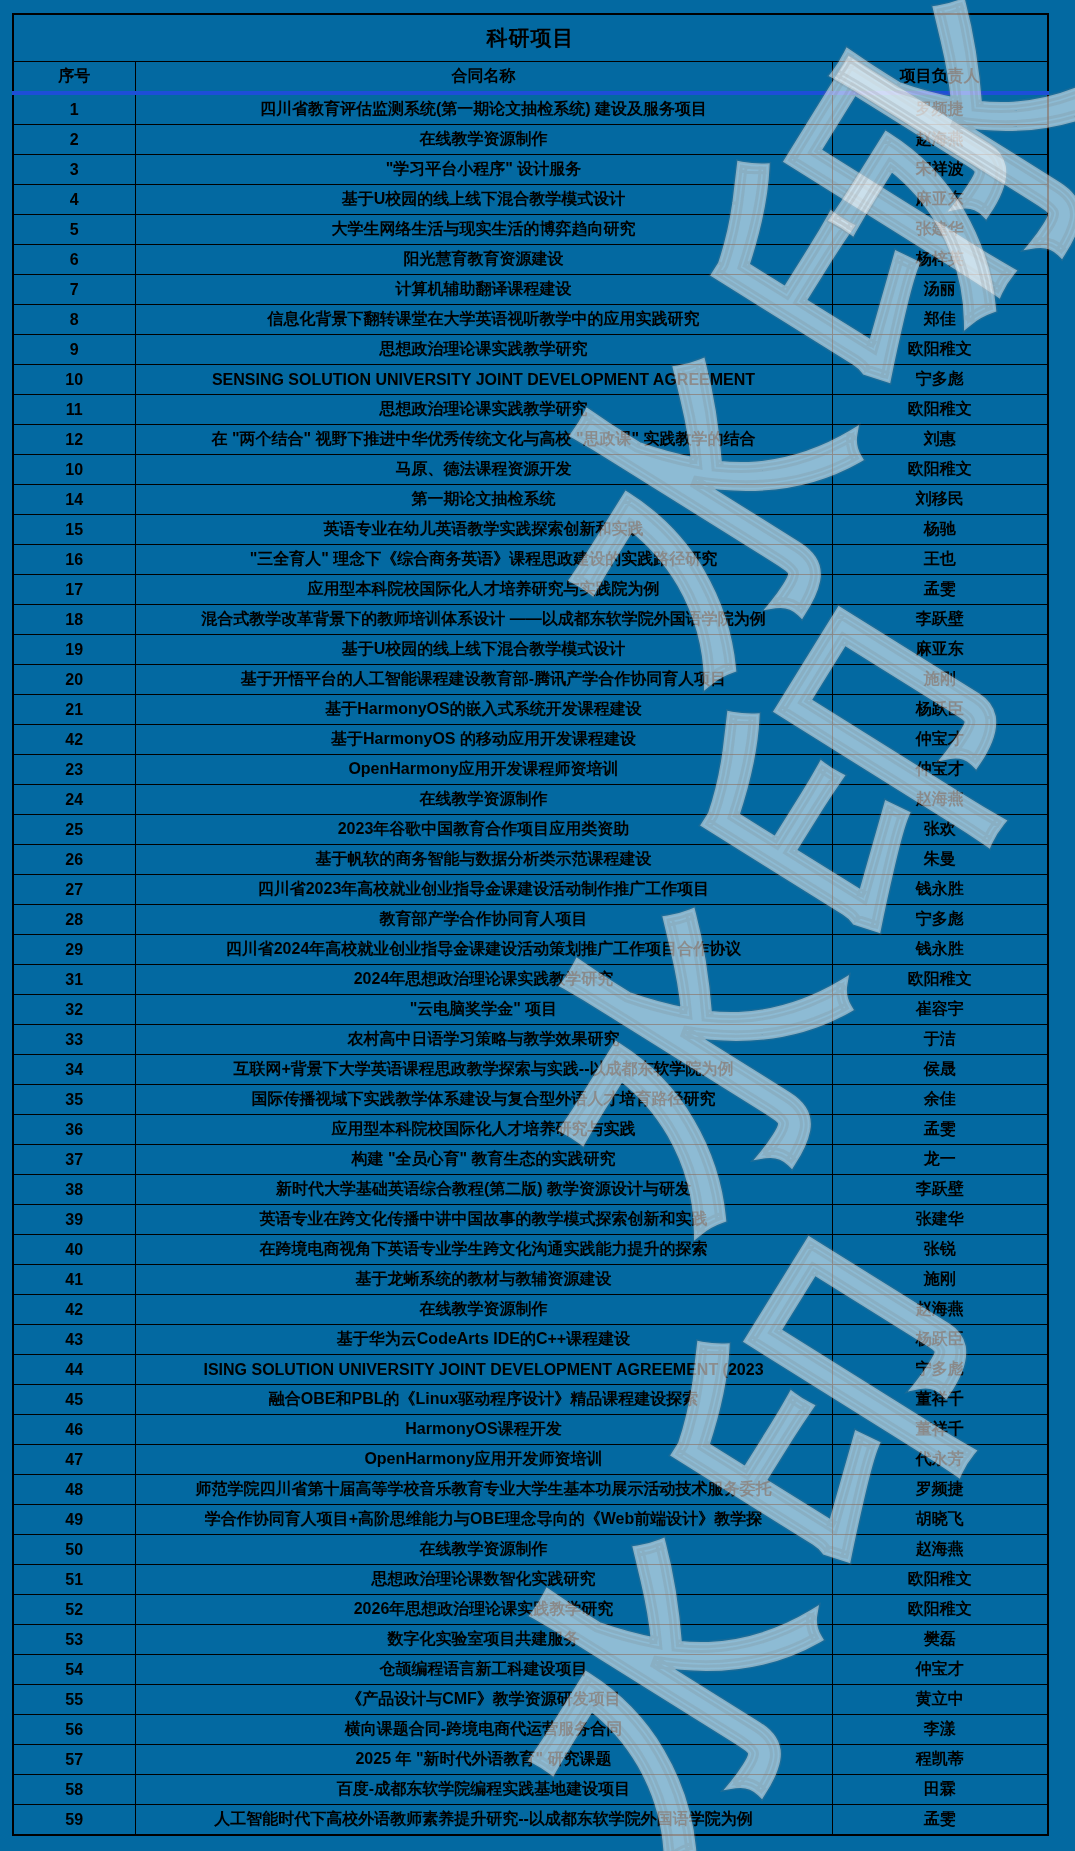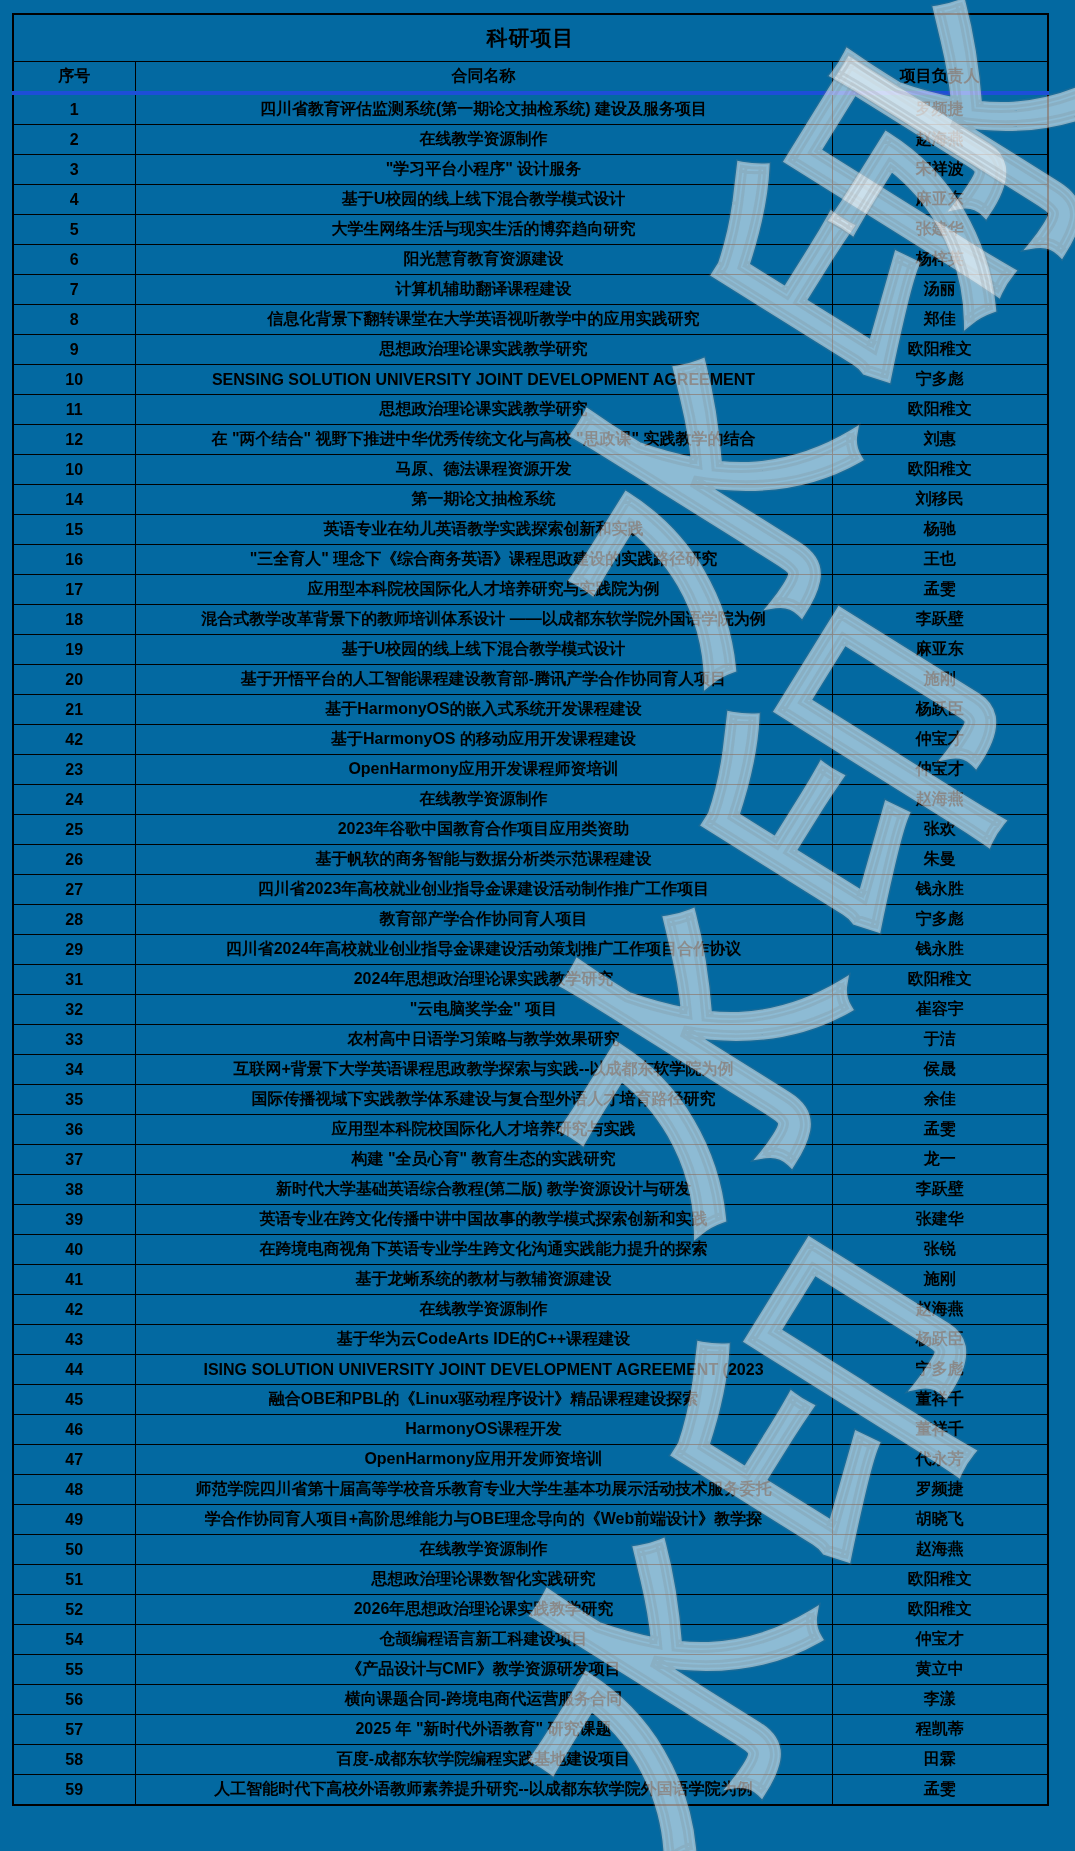--- a/index.html
+++ b/index.html
@@ -456,20 +456,27 @@
     <td class="cell-lead">欧阳稚文</td>
   </tr>
         <tr>
     <td class="cell-no">52</td>
     <td class="cell-name">
             <div class="clip">2026年思想政治理论课实践教学研究</div>
           </td>
     <td class="cell-lead">欧阳稚文</td>
   </tr>
         <tr>
+    <td class="cell-no">53</td>
+    <td class="cell-name">
+            <div class="clip">数字化实验室项目共建服务</div>
+          </td>
+    <td class="cell-lead">樊磊</td>
+  </tr>
+        <tr>
     <td class="cell-no">54</td>
     <td class="cell-name">
             <div class="clip">仓颉编程语言新工科建设项目</div>
           </td>
     <td class="cell-lead">仲宝才</td>
   </tr>
         <tr>
     <td class="cell-no">55</td>
     <td class="cell-name">
             <div class="clip">《产品设计与CMF》教学资源研发项目</div>

